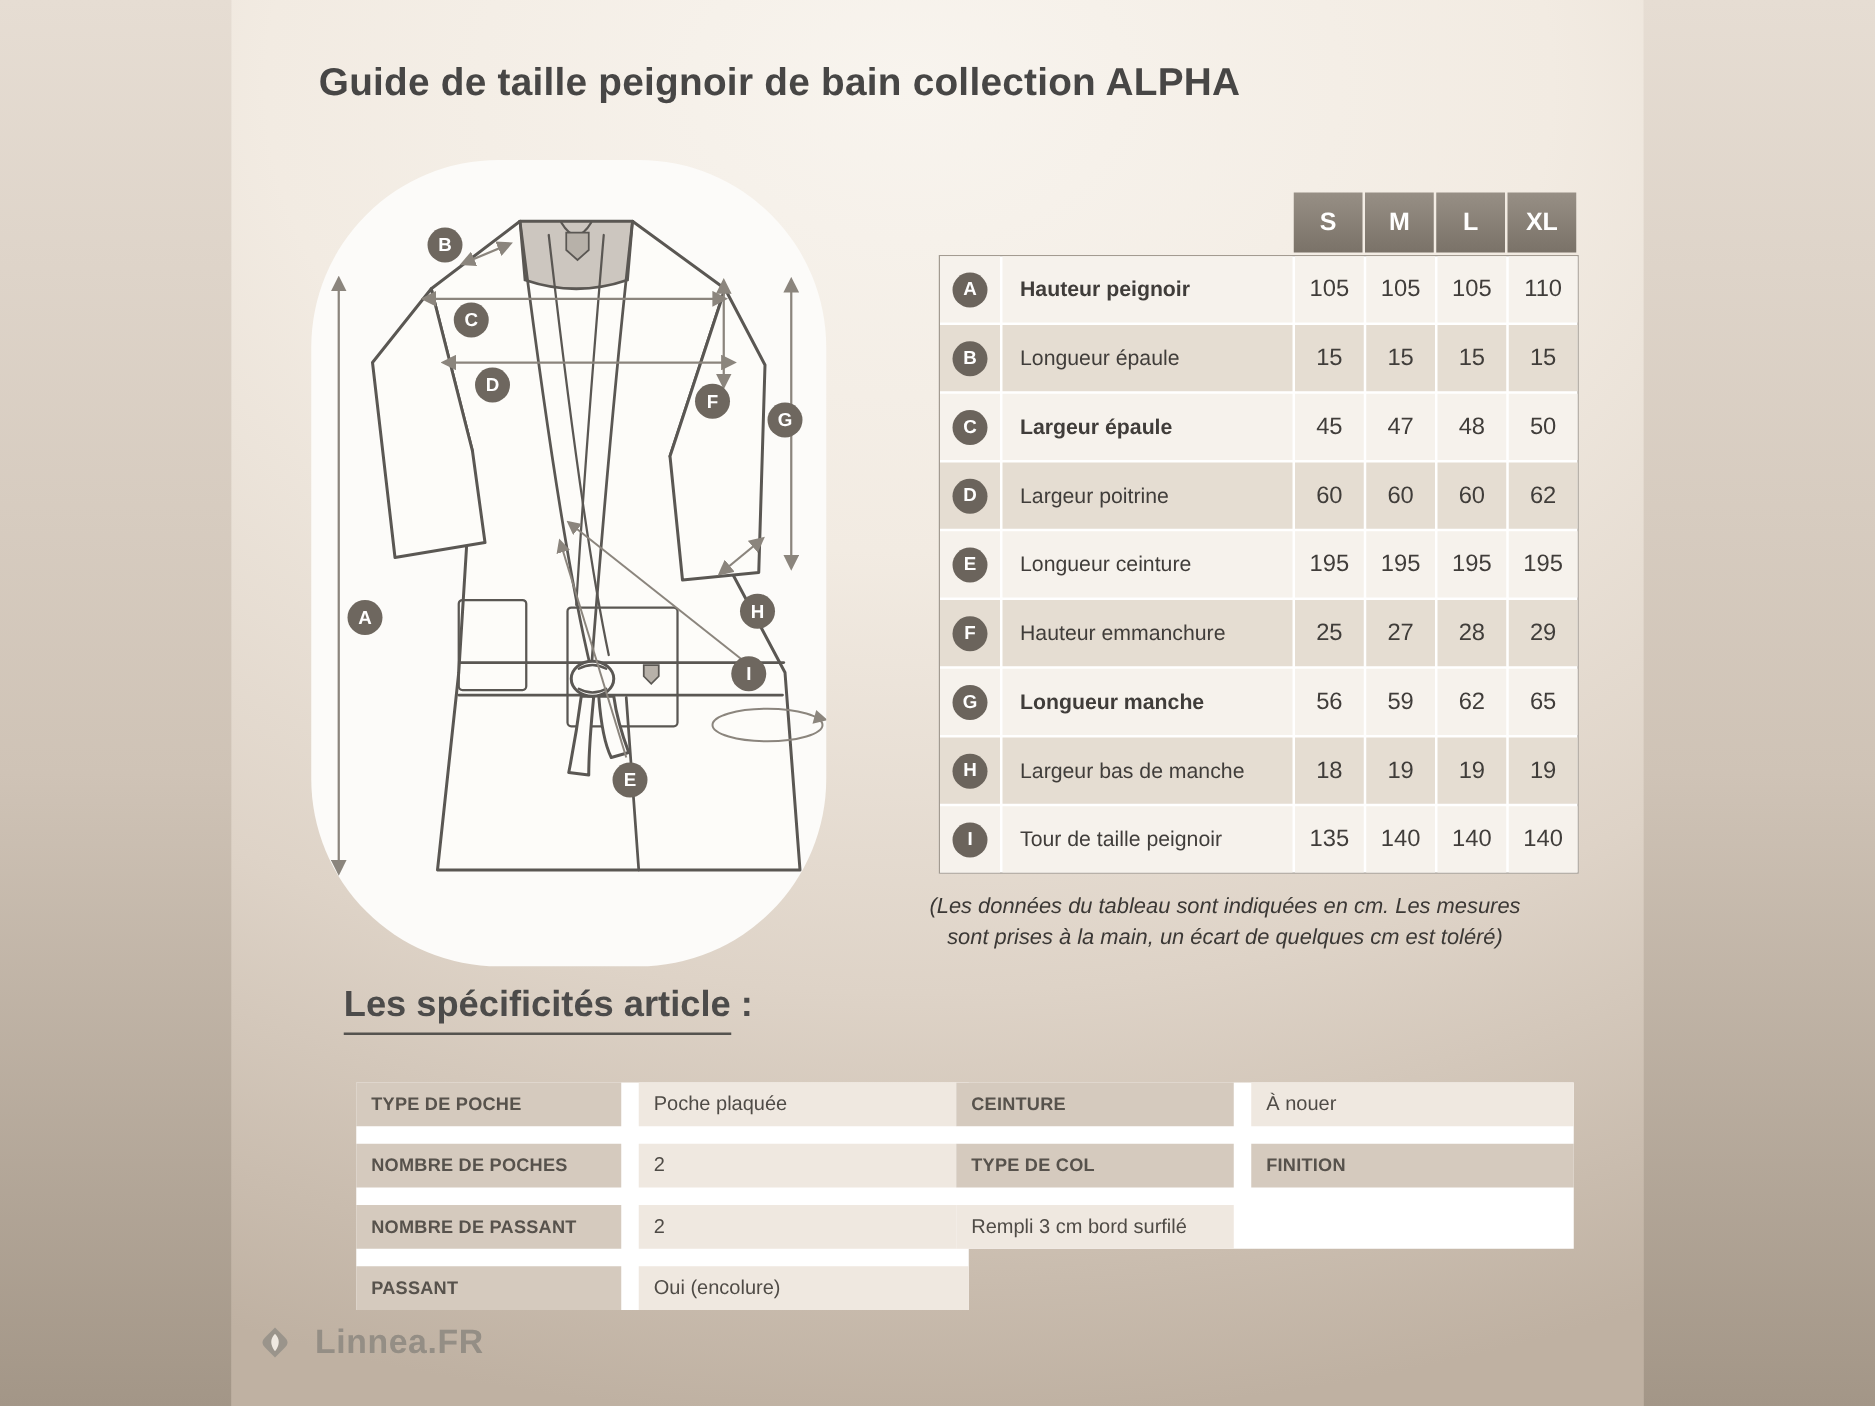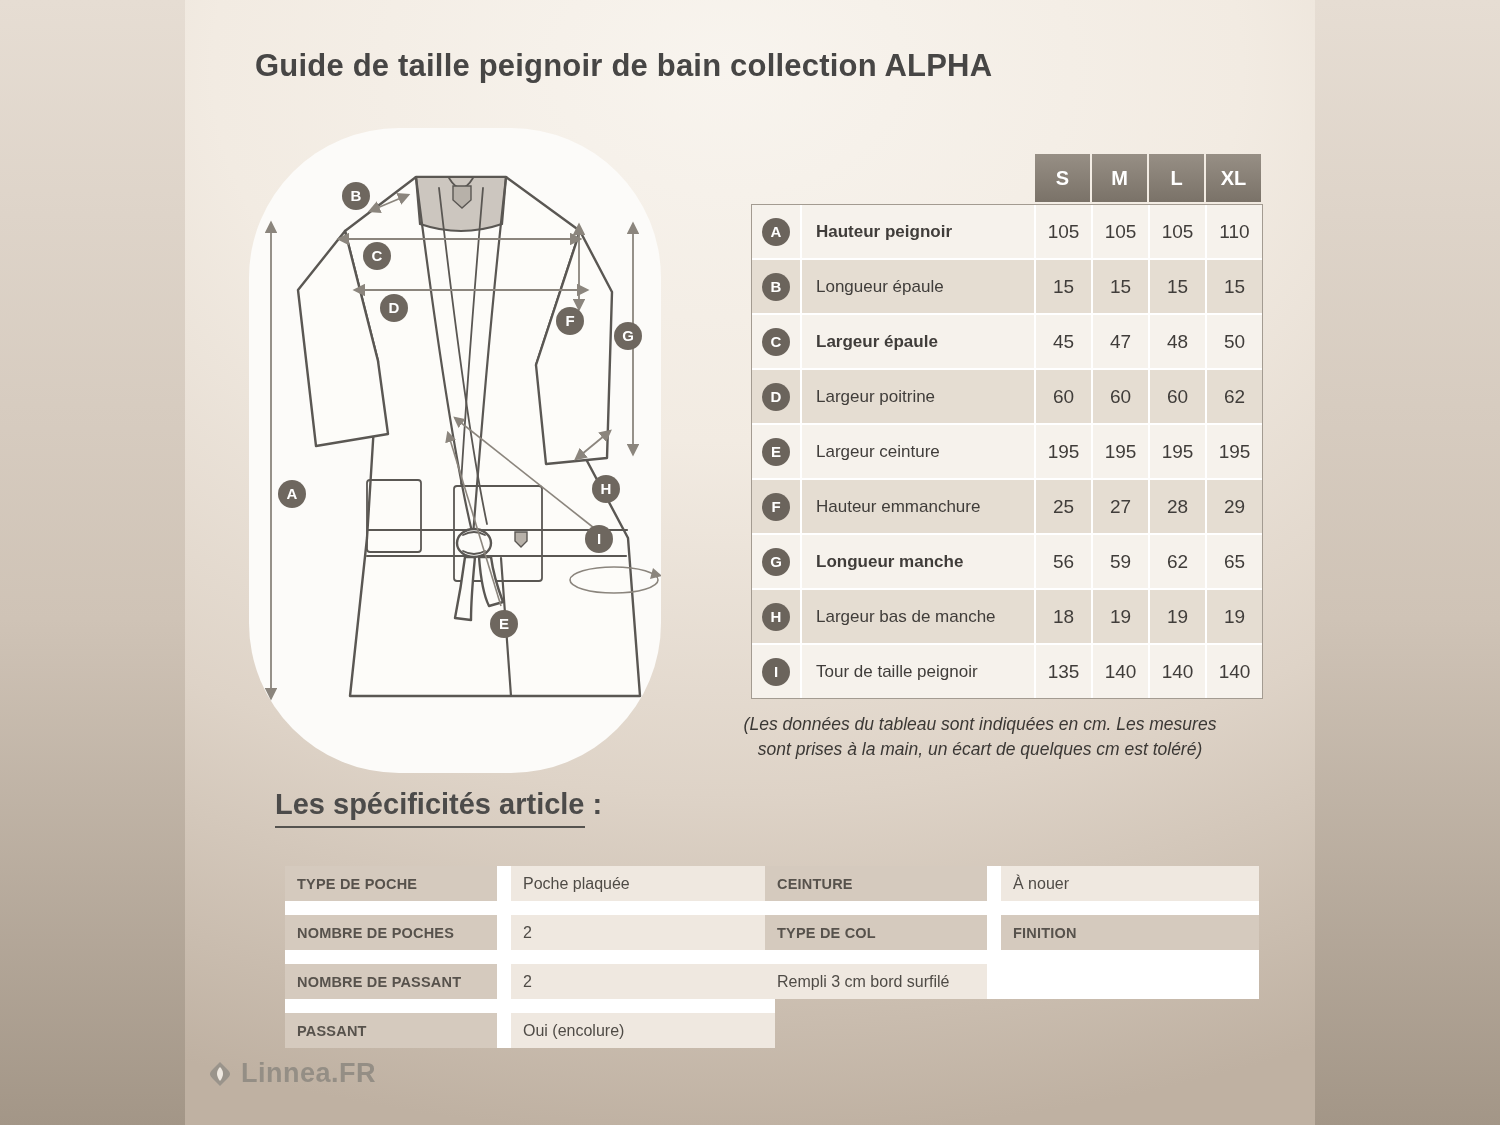--- a/index.html
+++ b/index.html
@@ -44,21 +44,21 @@
   .spec-head .u{border-bottom:2px solid #55534f;padding-bottom:6px;}
 
   .spec{position:absolute;display:grid;gap:14px;background:#fff;}
   .spec.left{left:100px;top:866px;grid-template-columns:212px 264px;}
   .spec.right{left:580px;top:866px;grid-template-columns:222px 258px;}
   .spec .k{height:35px;background:#d5cabe;display:flex;align-items:center;padding-left:12px;
            font-weight:bold;font-size:14.5px;color:#57524c;letter-spacing:.2px;}
   .spec .v{height:35px;background:#efe8e0;display:flex;align-items:center;padding-left:12px;
            font-size:16px;color:#4f4b46;}
 
-  .logo{position:absolute;left:22px;top:1058px;display:flex;align-items:center;gap:8px;color:#948e85;}
+  .logo{position:absolute;left:22px;top:1058px;display:flex;align-items:center;gap:19px;color:#948e85;}
   .logo-text{font-size:27px;font-weight:bold;letter-spacing:.5px;}
 
   
   .ol{fill:#fdfcf9;stroke:#5a5753;stroke-width:2.4;stroke-linejoin:round;}
   .ln{fill:none;stroke:#5a5753;stroke-width:2.2;stroke-linecap:round;}
   .thin{stroke-width:1.8;}
   .grayfill{fill:#ccc6bf;stroke:#5a5753;stroke-width:2.2;}
   .tag{fill:#b7b1a9;stroke:#5a5753;stroke-width:1.4;}
   .meas{fill:none;stroke:#8b857d;stroke-width:1.8;marker-start:url(#ah);marker-end:url(#ah);}
   .meas1{fill:none;stroke:#8b857d;stroke-width:1.6;marker-end:url(#ah);}
@@ -213,21 +213,21 @@
         <div class="cell val">60</div>
         <div class="cell val">60</div>
         <div class="cell val">60</div>
         <div class="cell val">62</div>
       </div>
 
       <div class="trow">
         <div class="cell letter-cell">
             <span class="lcircle">E</span>
           </div>
-        <div class="cell label-cell">Largeur ceinture</div>
+        <div class="cell label-cell">Longueur ceinture</div>
         <div class="cell val">195</div>
         <div class="cell val">195</div>
         <div class="cell val">195</div>
         <div class="cell val">195</div>
       </div>
 
       <div class="trow">
         <div class="cell letter-cell">
             <span class="lcircle">F</span>
           </div>

